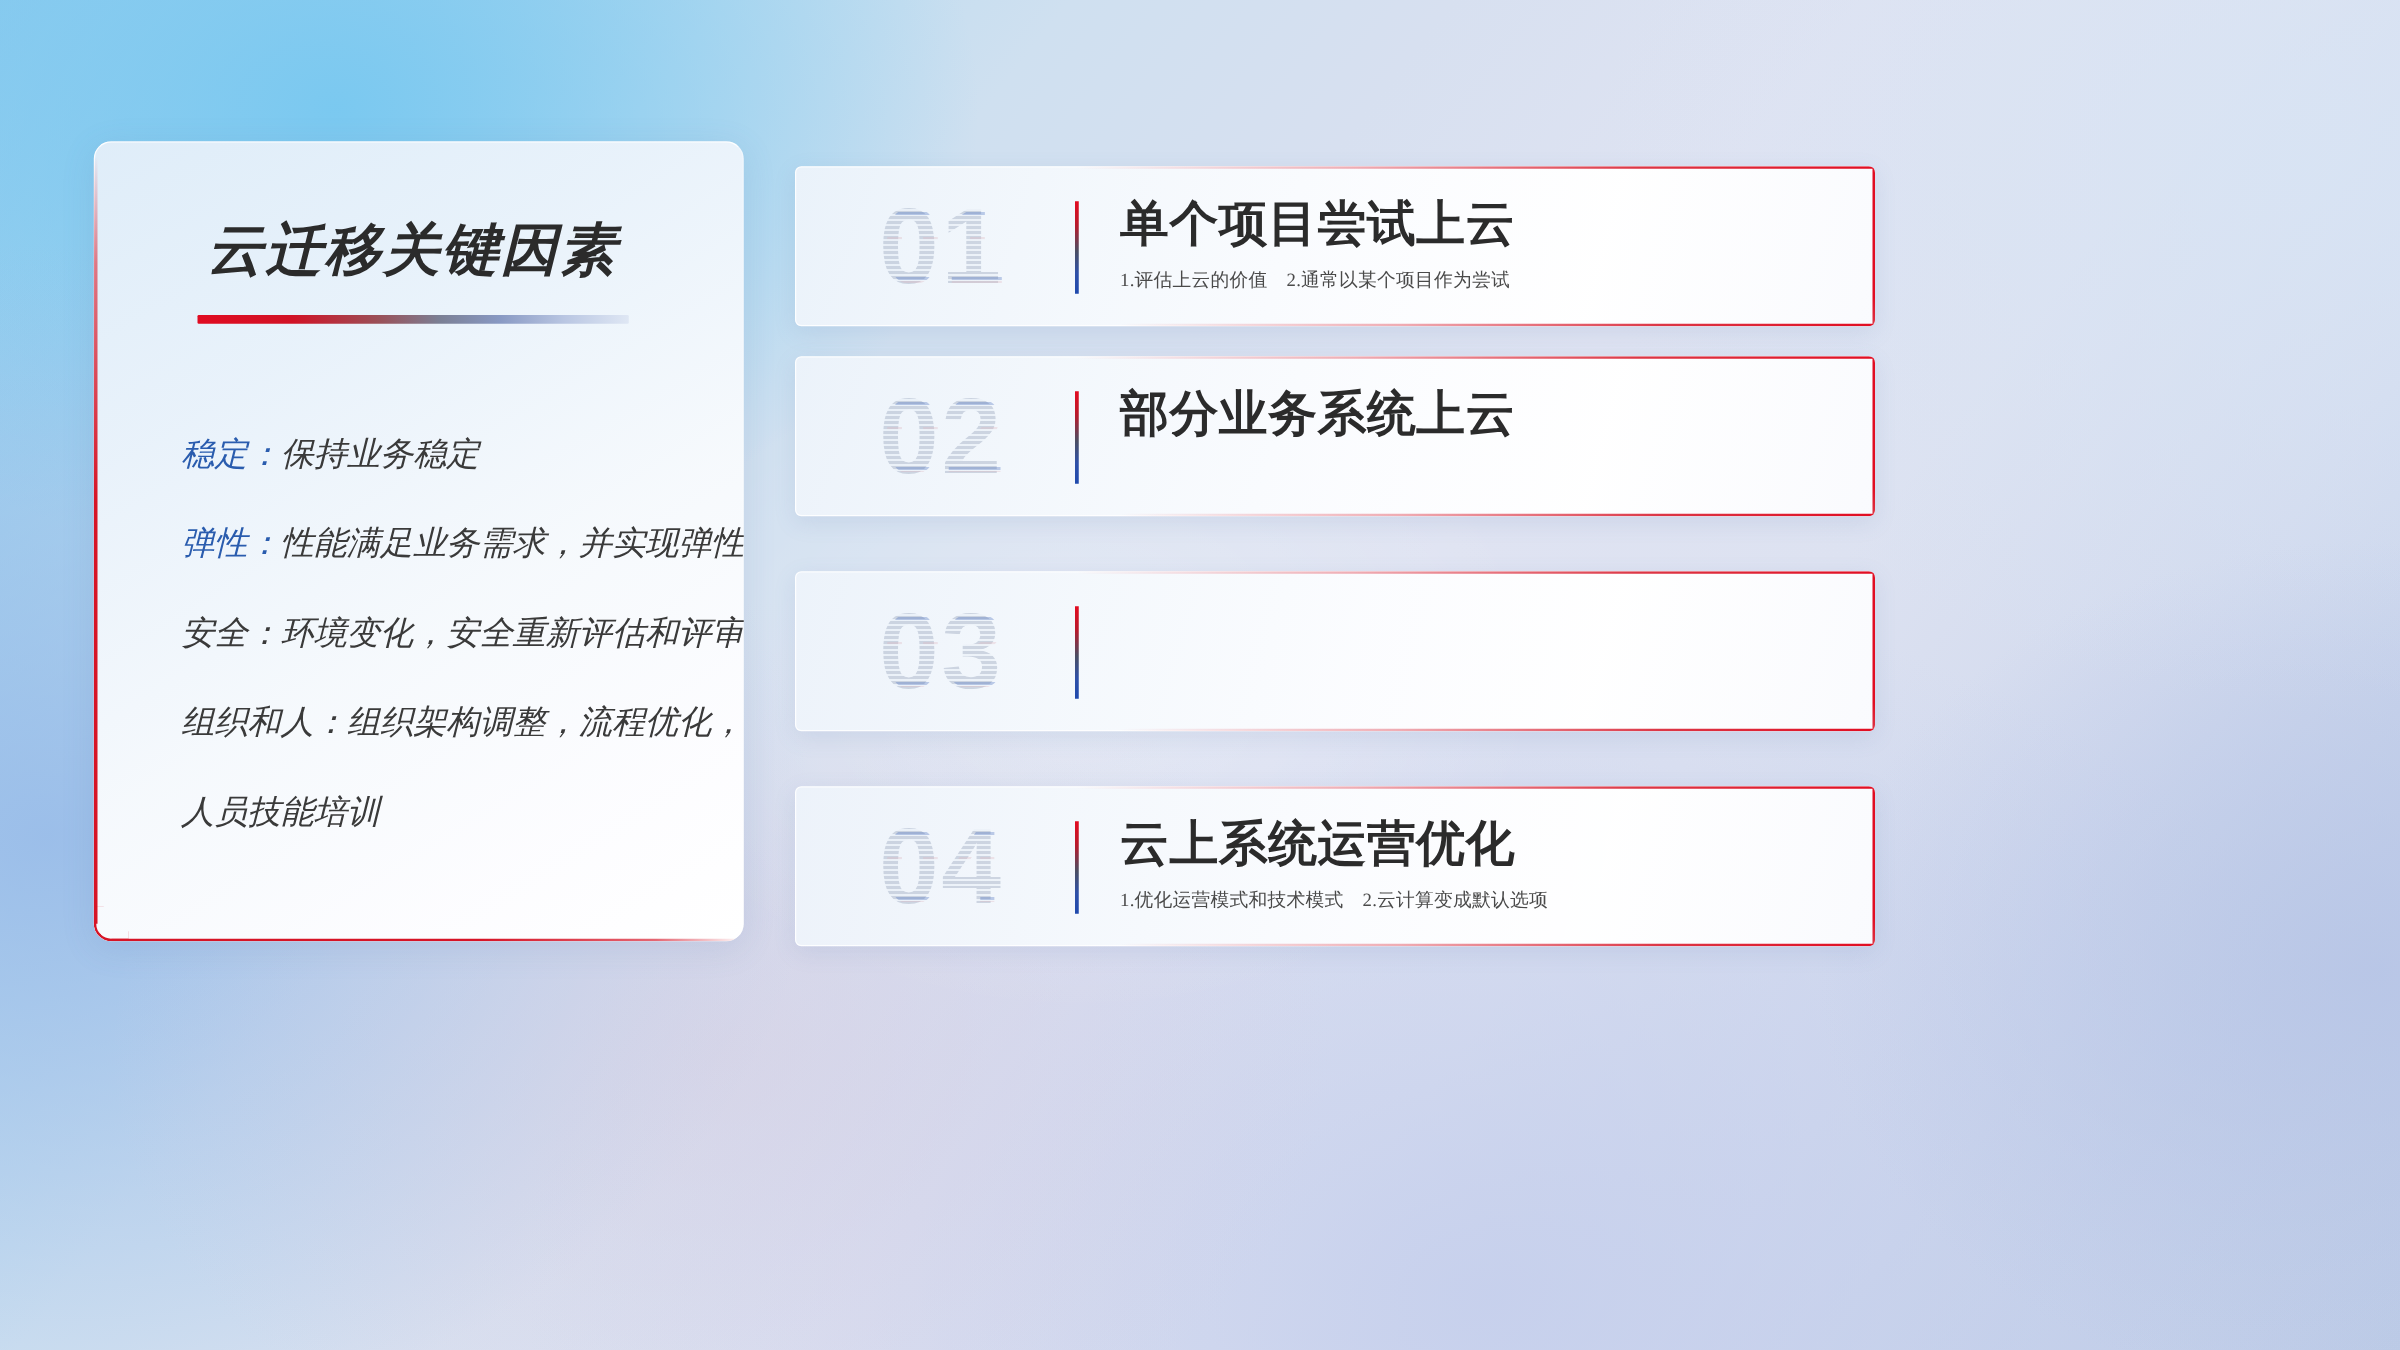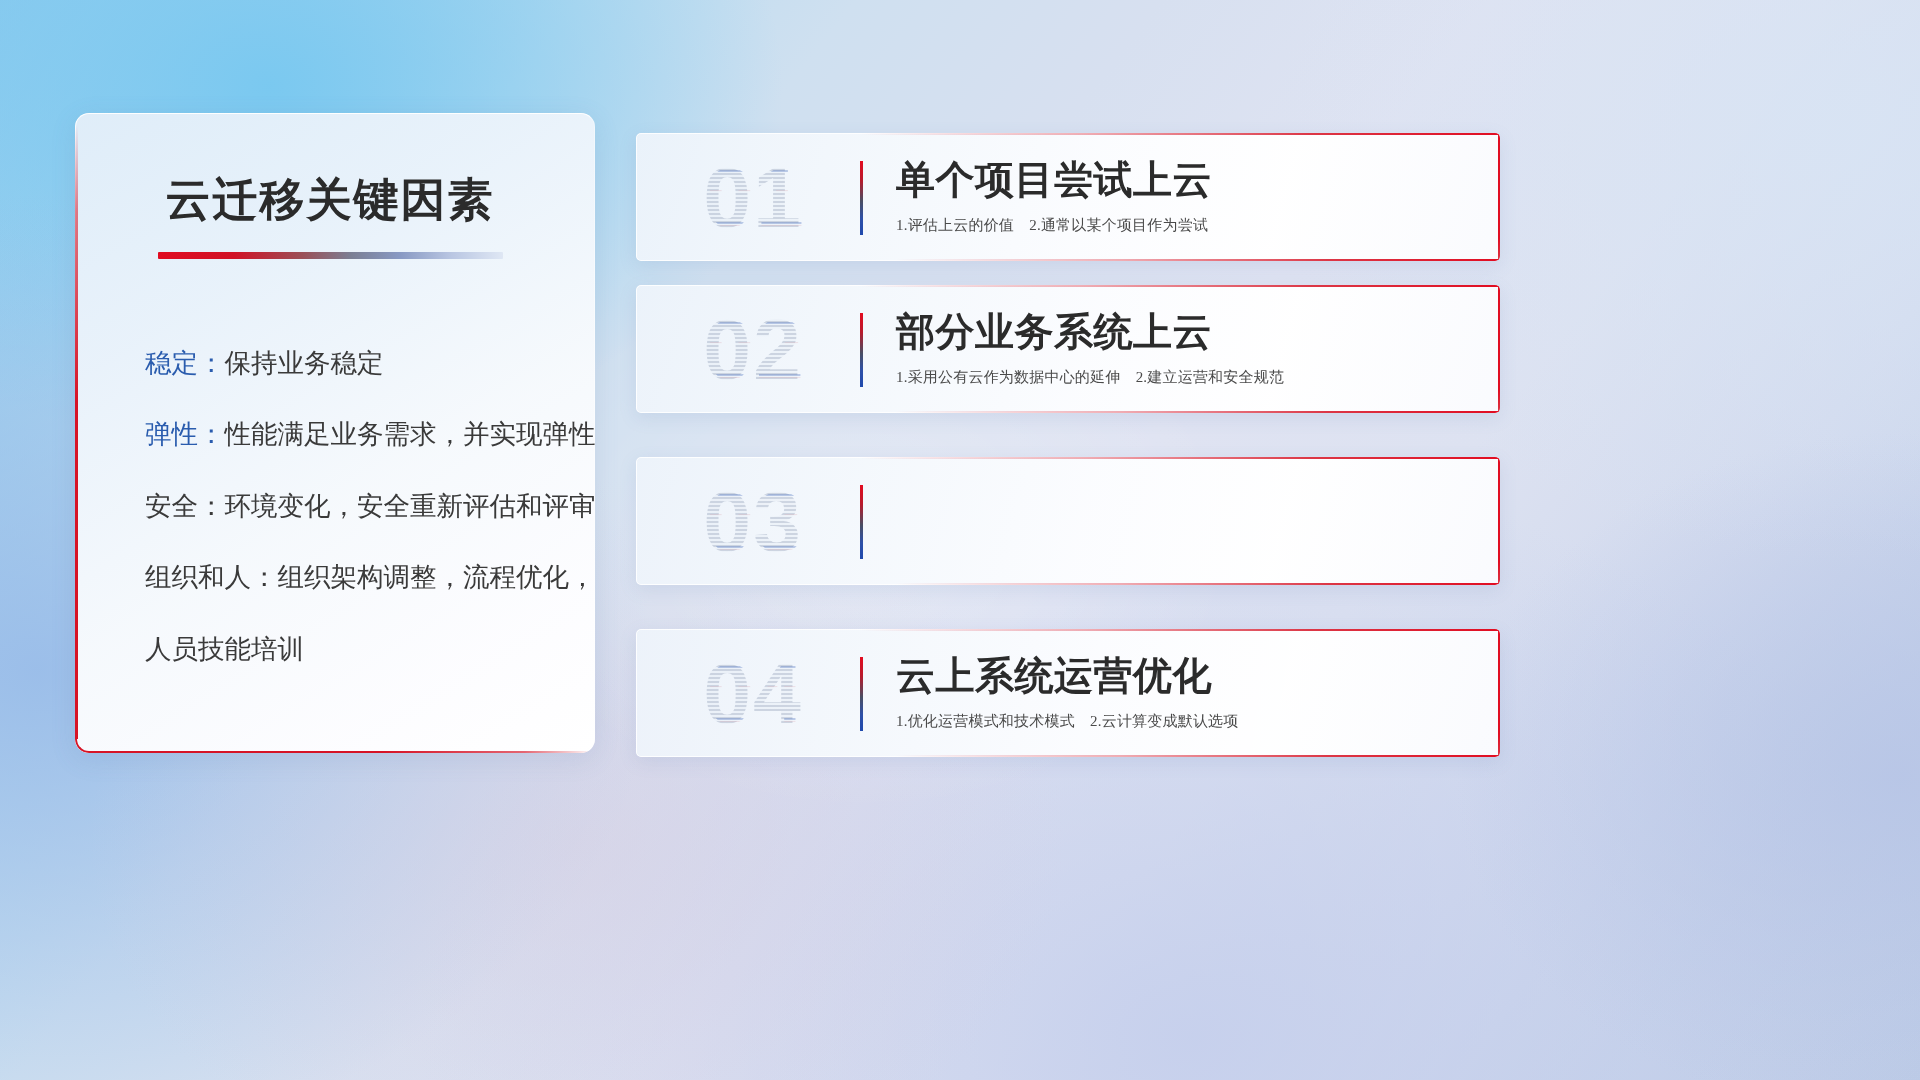--- a/index.html
+++ b/index.html
@@ -72,21 +72,21 @@
     position:absolute; left:14px; right:0; bottom:0; height:2.5px;
     background:linear-gradient(to right, #d61426 0%, #d61426 58%, rgba(214,20,38,.65) 86%, rgba(214,20,38,0) 100%);
   }
   .lc-corner{
     position:absolute; left:0; bottom:0; width:28px; height:28px;
     border-left:2.5px solid #d61426;
     border-bottom:2.5px solid #d61426;
     border-bottom-left-radius:14px;
   }
 
-  #left-card .inner { position:relative; z-index:2; padding:48px 48px 0 38px; }
+  #left-card .inner { position:relative; z-index:2; padding:48px 48px 0 38px;font-style:italic; }
 
   #card-title {
     font-size:45px; font-weight:bold; color:#2b2b2b;
     letter-spacing:2px; text-align:center; line-height:1.1;
     margin-top:14px;
   }
   #title-rule {
     height:7px; width:345px; margin:27px auto 0;
     background:linear-gradient(to right,#e00b21 0%, #d11226 22%, #9a5058 42%, #7b7f94 56%, #8899c3 70%, #b9c6e2 85%, #dfe7f4 100%);
     border-radius:1px;
@@ -257,21 +257,20 @@
   <div class="sc-edge-top"></div>
   <div class="sc-edge-right"></div>
   <div class="sc-edge-bottom"></div>
   <div class="step-num-wrap">
     <div class="step-num" data-ghost="02">02</div>
     <div class="step-num-blue">02</div>
   </div>
   <div class="step-divider"></div>
   <div class="step-text">
     <div class="step-title">部分业务系统上云</div>
-    <div class="step-sub">1.采用公有云作为数据中心的延伸　2.建立运营和安全规范</div>
   </div>
 </div>
 
 <div class="step-card" style="top:457px;">
   <div class="sc-hair"></div>
   <div class="sc-edge-top"></div>
   <div class="sc-edge-right"></div>
   <div class="sc-edge-bottom"></div>
   <div class="step-num-wrap">
     <div class="step-num" data-ghost="03">03</div>

